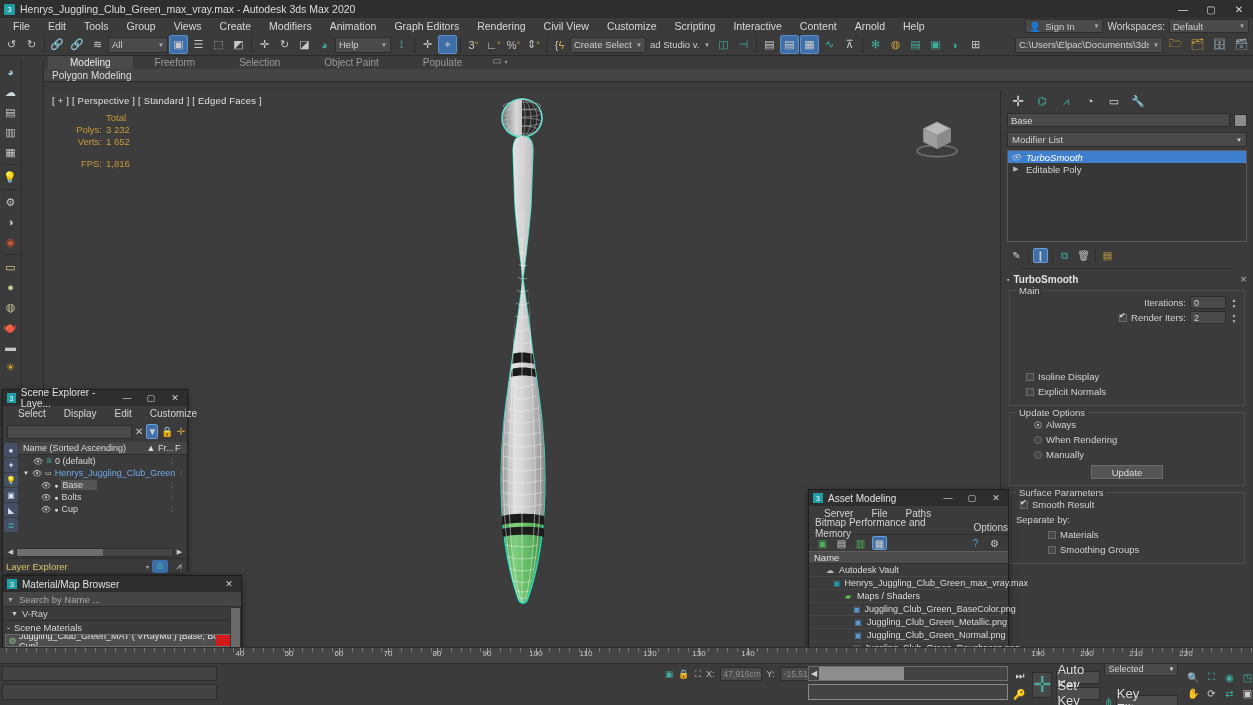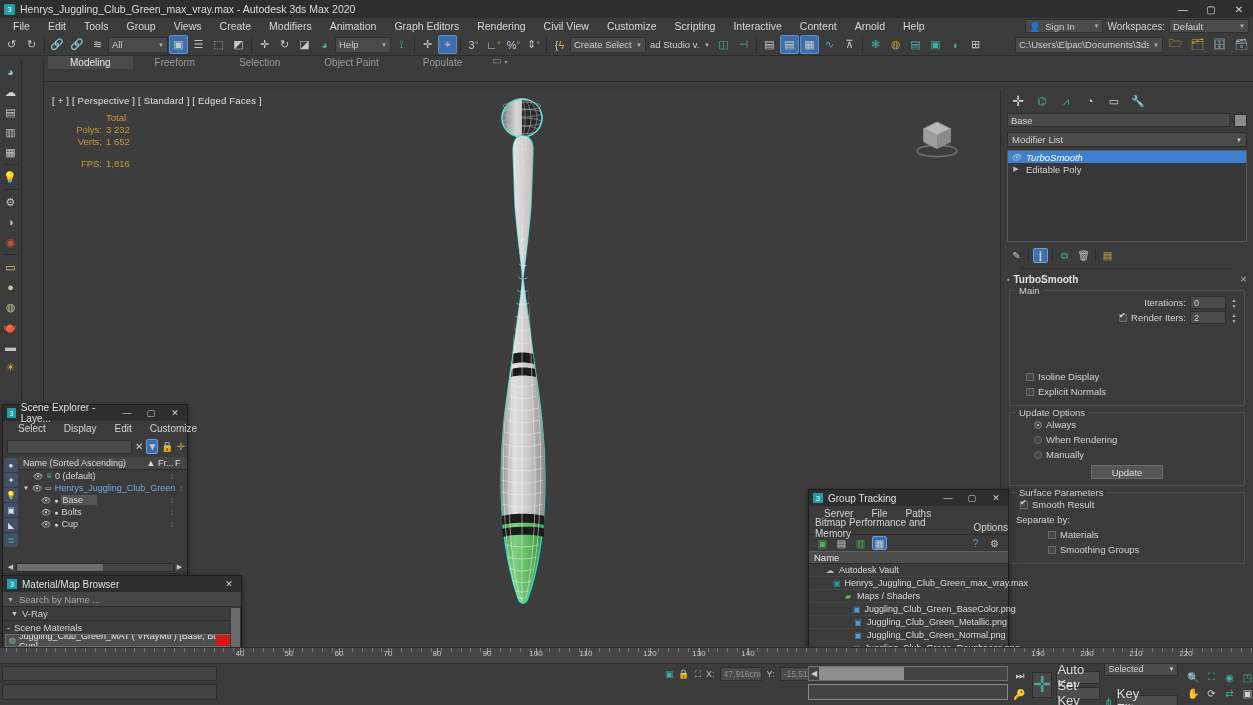--- a/index.html
+++ b/index.html
@@ -118,21 +118,21 @@
   
   .fwin{position:absolute;background:#3b3b3b;border:1px solid #1d1d1d;box-shadow:0 2px 6px rgba(0,0,0,.5);}
   .fwin .tb{height:16px;background:#2e2e2e;display:flex;align-items:center;padding-left:4px;font-size:10px;color:#e0e0e0;}
   .fwin .tb .ico{width:10px;height:10px;background:#1f9ea5;color:#fff;font-size:7px;display:flex;align-items:center;justify-content:center;margin-right:5px;}
   .fwin .tb .btns{margin-left:auto;display:flex;}
   .fwin .tb .btns span{width:24px;text-align:center;font-size:9px;color:#d0d0d0;}
   .fmenu{height:15px;display:flex;align-items:center;gap:0;padding-left:6px;font-size:10px;color:#d4d4d4;background:#3b3b3b;}
   .fmenu span{padding:0 9px;}
 
   
-  #sceneexp{left:2px;top:404px;width:186px;height:182px;}
+  #sceneexp{left:2px;top:389px;width:186px;height:182px;}
   #se-search{display:flex;align-items:center;gap:3px;padding:3px 4px;}
   #se-search input{flex:1;height:14px;background:#4a4a4a;border:1px solid #2d2d2d;color:#d0d0d0;font-size:9px;padding:0 3px;font-family:"Liberation Sans",sans-serif;}
   #se-search .sib{width:15px;height:15px;display:flex;align-items:center;justify-content:center;font-size:10px;color:#c9c9c9;border-radius:2px;}
   #se-search .sib.on{background:#3f6fa8;border:1px solid #6d9fd6;}
   #se-body{display:flex;height:104px;}
   #se-vbar{width:16px;background:#3b3b3b;display:flex;flex-direction:column;gap:1px;padding-top:1px;}
   #se-vbar .vb{width:14px;height:14px;margin:0 1px;display:flex;align-items:center;justify-content:center;font-size:8px;border-radius:2px;background:#454f63;color:#cfe0ef;}
   #se-list{flex:1;background:#3b3b3b;overflow:hidden;}
   #se-hdr{height:13px;background:#454545;display:flex;align-items:center;font-size:9px;color:#dcdcdc;border-bottom:1px solid #2d2d2d;}
   #se-hdr .c1{flex:1;padding-left:4px;}
@@ -327,20 +327,21 @@
 
 <div id="ribbon">
   <div id="ribtabs">
     <div class="rt act">Modeling</div>
     <div class="rt">Freeform</div>
     <div class="rt">Selection</div>
     <div class="rt">Object Paint</div>
     <div class="rt">Populate</div>
     <div class="rt" style="padding:0 8px;">▭ <span style="font-size:6px;">▾</span></div>
   </div>
+  <div id="ribpanel">Polygon Modeling</div>
 </div>
 
 <div id="lefttb">
   <div class="lb" style="color:#9fc5d8;">◕</div>
   <div class="lb" style="color:#cfd6dc;">☁</div>
   <div class="lb">▤</div>
   <div class="lb">▥</div>
   <div class="lb">▦</div>
   <div class="lsep"></div>
   <div class="lb" style="color:#d7c24f;">💡</div>
@@ -776,21 +777,21 @@
   </div>
   <div id="mb-rest"></div>
   <div id="mb-vscroll">
     <div class="th"></div>
   </div>
 </div>
 
 <div class="fwin" id="assettrack">
   <div class="tb">
     <div class="ico">3</div>
-    <span>Group Tracking</span>
+    <span>Asset Modeling</span>
     <div class="btns">
       <span>—</span>
       <span>▢</span>
       <span>✕</span>
     </div>
   </div>
   <div class="fmenu">
     <span>Server</span>
     <span>File</span>
     <span>Paths</span>

